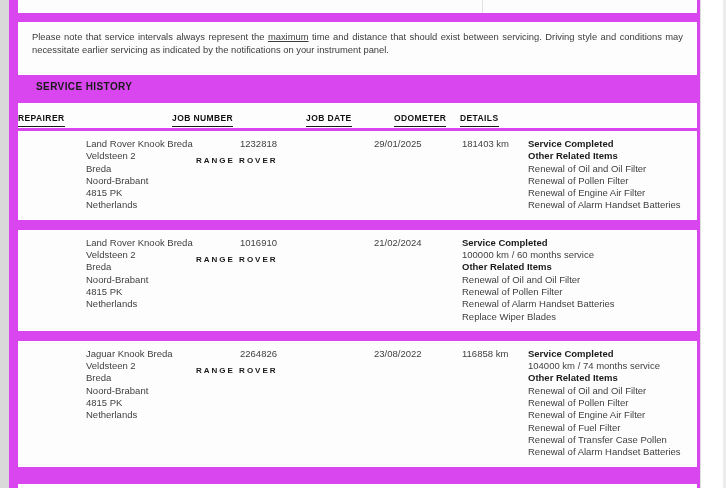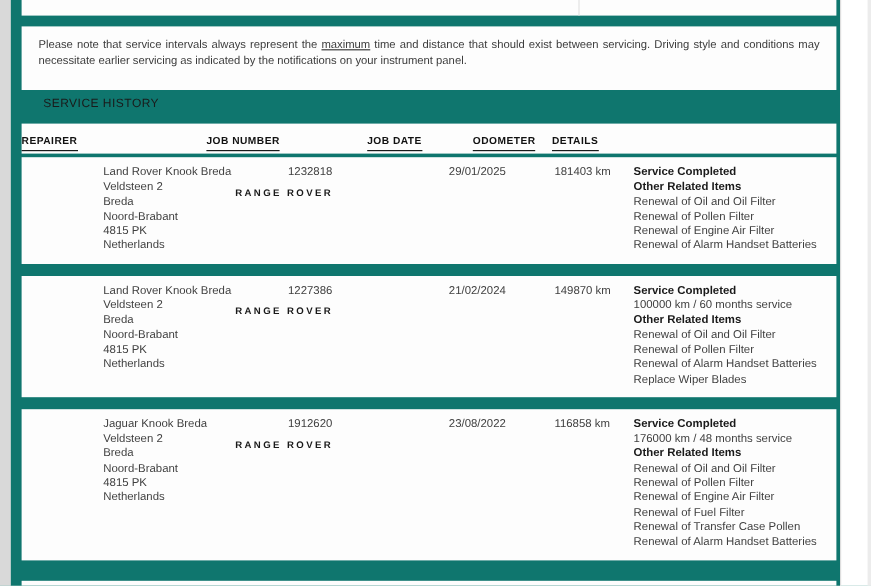--- a/index.html
+++ b/index.html
@@ -7,38 +7,38 @@
     width:726px; height:488px;
     background:#ffffff;
     font-family:"Liberation Sans", sans-serif;
     position:relative; overflow:hidden;
     -webkit-font-smoothing:antialiased;
   }
   .screen { position:absolute; inset:0; }
 
   
   .left-strip  { position:absolute; left:0; top:0; width:9px; height:488px; background:#d9d9d9; }
-  .main        { position:absolute; left:9px; top:0; width:691px; height:488px; background:#0f766e; }
+  .main        { position:absolute; left:9px; top:0; width:691px; height:488px; background:#d946ef; }
   .right-gutter{ position:absolute; left:700px; top:0; width:26px; height:488px; background:#ffffff; border-left:1px solid #dedede; box-sizing:border-box; }
   .right-edge  { position:absolute; right:0; top:0; width:3px; height:488px; background:#ececec; }
 
   
   .card { position:absolute; left:9px; width:679px; background:#fdfdfd; }
 
   .partial-top { top:0; height:13px; }
   .vdivider { position:absolute; left:464px; top:0; width:1px; height:13px; background:#e3e3e3; }
   .partial-bottom { top:484px; height:4px; }
 
   .note-card { top:22px; height:53px; box-sizing:border-box; padding:8px 14px 0 14px; }
   .note-text { margin:0; font-size:9.4px; line-height:13px; color:#3c3c3c; text-align:justify; }
   .note-text .u { text-decoration:underline; }
 
   .section-title {
     position:absolute; left:27px; top:81px; margin:0;
-    font-size:10px; font-weight:normal; color:#1a1a1a; letter-spacing:0.4px;
+    font-size:10px; font-weight:bold; color:#1a1a1a; letter-spacing:0.4px;
   }
 
   .grid-cols {
     display:grid;
     grid-template-columns:154px 134px 88px 66px 1fr;
     box-sizing:border-box;
   }
 
   .header-card { top:103px; height:25px; align-items:center; }
   .header-card .hlabel {
@@ -117,25 +117,24 @@
   <div class="row">
     <div class="cell repairer">
             <div class="line">Land Rover Knook Breda</div>
             <div class="line">Veldsteen 2</div>
             <div class="line">Breda</div>
             <div class="line">Noord-Brabant</div>
             <div class="line">4815 PK</div>
             <div class="line">Netherlands</div>
           </div>
     <div class="cell jobnum">
-      <div class="line num">1227386</div>
+      <div class="line num">1016910</div>
       <div class="brand">RANGE ROVER</div>
     </div>
     <div class="cell line jobdate">21/02/2024</div>
-    <div class="cell line odo">149870 km</div>
     <div class="cell details">
             <div class="line b">Service Completed</div>
             <div class="line">100000 km / 60 months service</div>
             <div class="line b">Other Related Items</div>
             <div class="line">Renewal of Oil and Oil Filter</div>
             <div class="line">Renewal of Pollen Filter</div>
             <div class="line">Renewal of Alarm Handset Batteries</div>
             <div class="line">Replace Wiper Blades</div>
           </div>
   </div>
@@ -143,28 +142,28 @@
   <div class="row">
     <div class="cell repairer">
             <div class="line">Jaguar Knook Breda</div>
             <div class="line">Veldsteen 2</div>
             <div class="line">Breda</div>
             <div class="line">Noord-Brabant</div>
             <div class="line">4815 PK</div>
             <div class="line">Netherlands</div>
           </div>
     <div class="cell jobnum">
-      <div class="line num">1912620</div>
+      <div class="line num">2264826</div>
       <div class="brand">RANGE ROVER</div>
     </div>
     <div class="cell line jobdate">23/08/2022</div>
     <div class="cell line odo">116858 km</div>
     <div class="cell details">
             <div class="line b">Service Completed</div>
-            <div class="line">176000 km / 48 months service</div>
+            <div class="line">104000 km / 74 months service</div>
             <div class="line b">Other Related Items</div>
             <div class="line">Renewal of Oil and Oil Filter</div>
             <div class="line">Renewal of Pollen Filter</div>
             <div class="line">Renewal of Engine Air Filter</div>
             <div class="line">Renewal of Fuel Filter</div>
             <div class="line">Renewal of Transfer Case Pollen</div>
             <div class="line">Renewal of Alarm Handset Batteries</div>
           </div>
   </div>
 </div>

